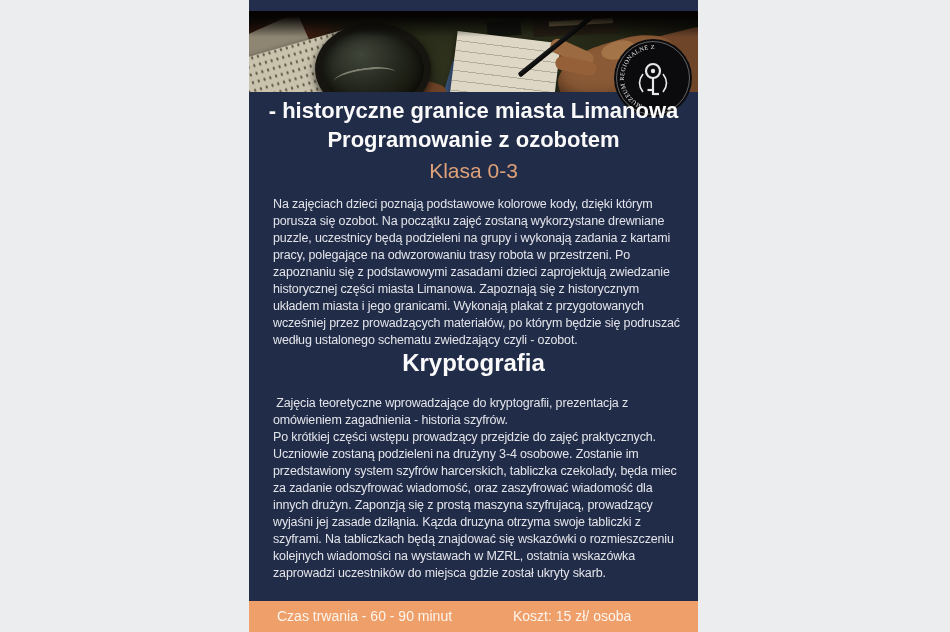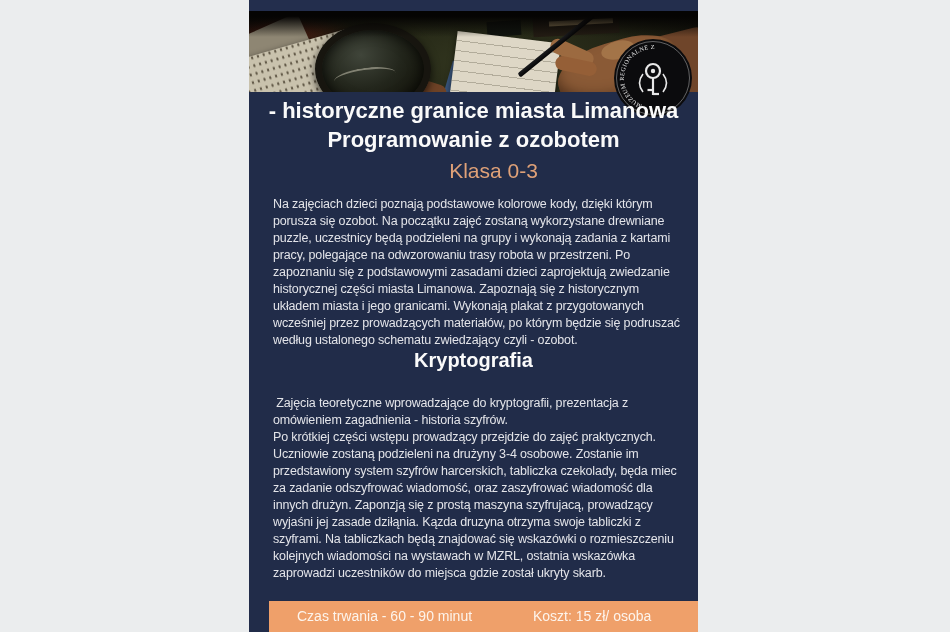--- a/index.html
+++ b/index.html
@@ -80,38 +80,38 @@
 
   
   .title{
     position:absolute;left:0;top:96px;width:100%;text-align:center;
     color:#fafafa;font-weight:bold;font-size:22px;line-height:29px;
   }
   .class-label{
     position:absolute;width:100%;text-align:center;
     color:#dfa178;font-size:21px;line-height:26px;
   }
-  .class-1{top:158px;padding-left:20px;}
+  .class-1{top:158px;}
   .class-2{top:379px;}
   .section-title{
     position:absolute;left:0;top:349px;width:100%;text-align:center;
-    color:#fafafa;font-weight:bold;font-size:20px;
+    color:#fafafa;font-weight:bold;font-size:24px;
   }
   .body-text{
     position:absolute;left:24px;right:13px;
     color:#e3e4e9;font-size:12.5px;line-height:17px;letter-spacing:-0.15px;
     white-space:pre-wrap;
     margin-top:8px;
   }
   .body-1{top:188px;}
   .body-2{top:387px;}
 
   
   .footer{
-    position:absolute;left:0;bottom:0;width:100%;height:31px;background:#efa06a;margin-left:20px;
+    position:absolute;left:0;bottom:0;width:100%;height:31px;background:#efa06a;
   }
   .footer span{
     position:absolute;top:6px;color:#fdf4ec;font-size:14px;line-height:19px;
   }
   .footer .duration{left:28px;}
   .footer .cost{left:264px;}
 </style>
 </head>
 <body>
 

